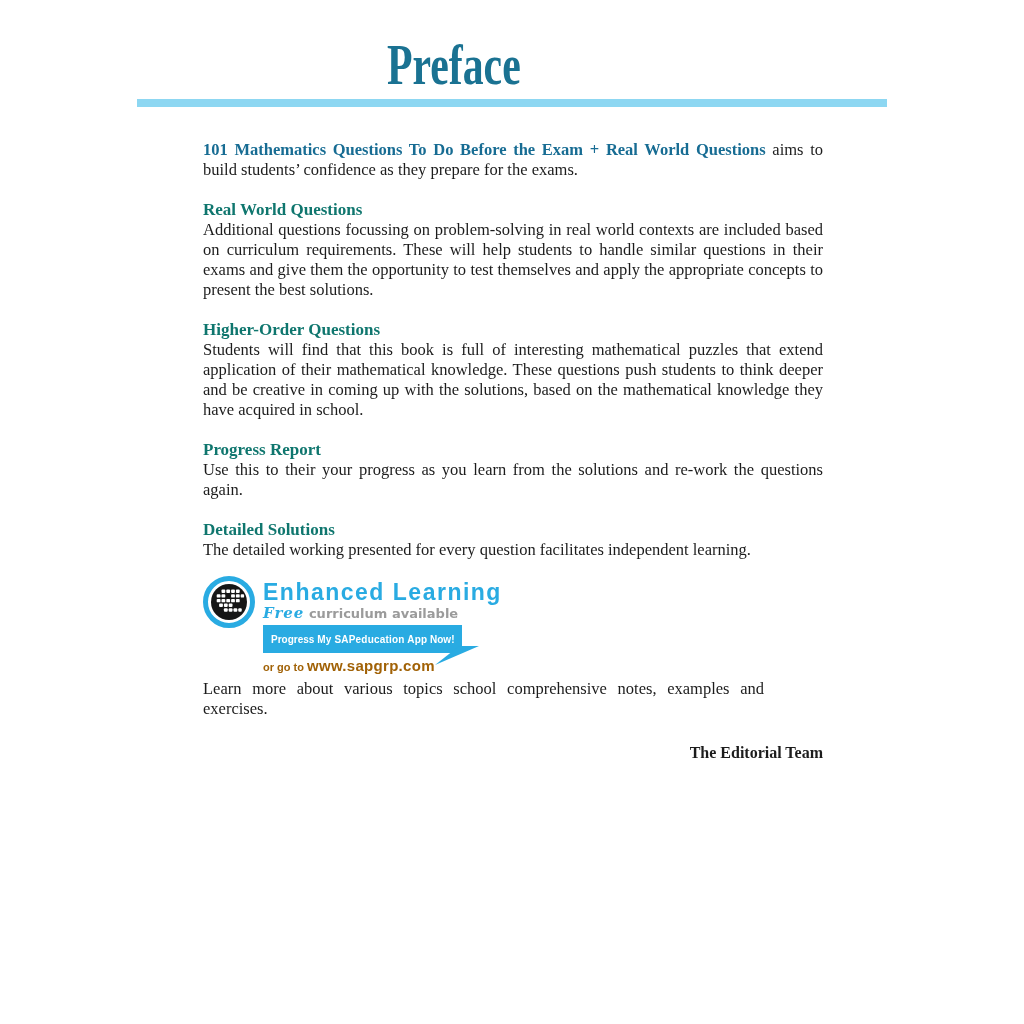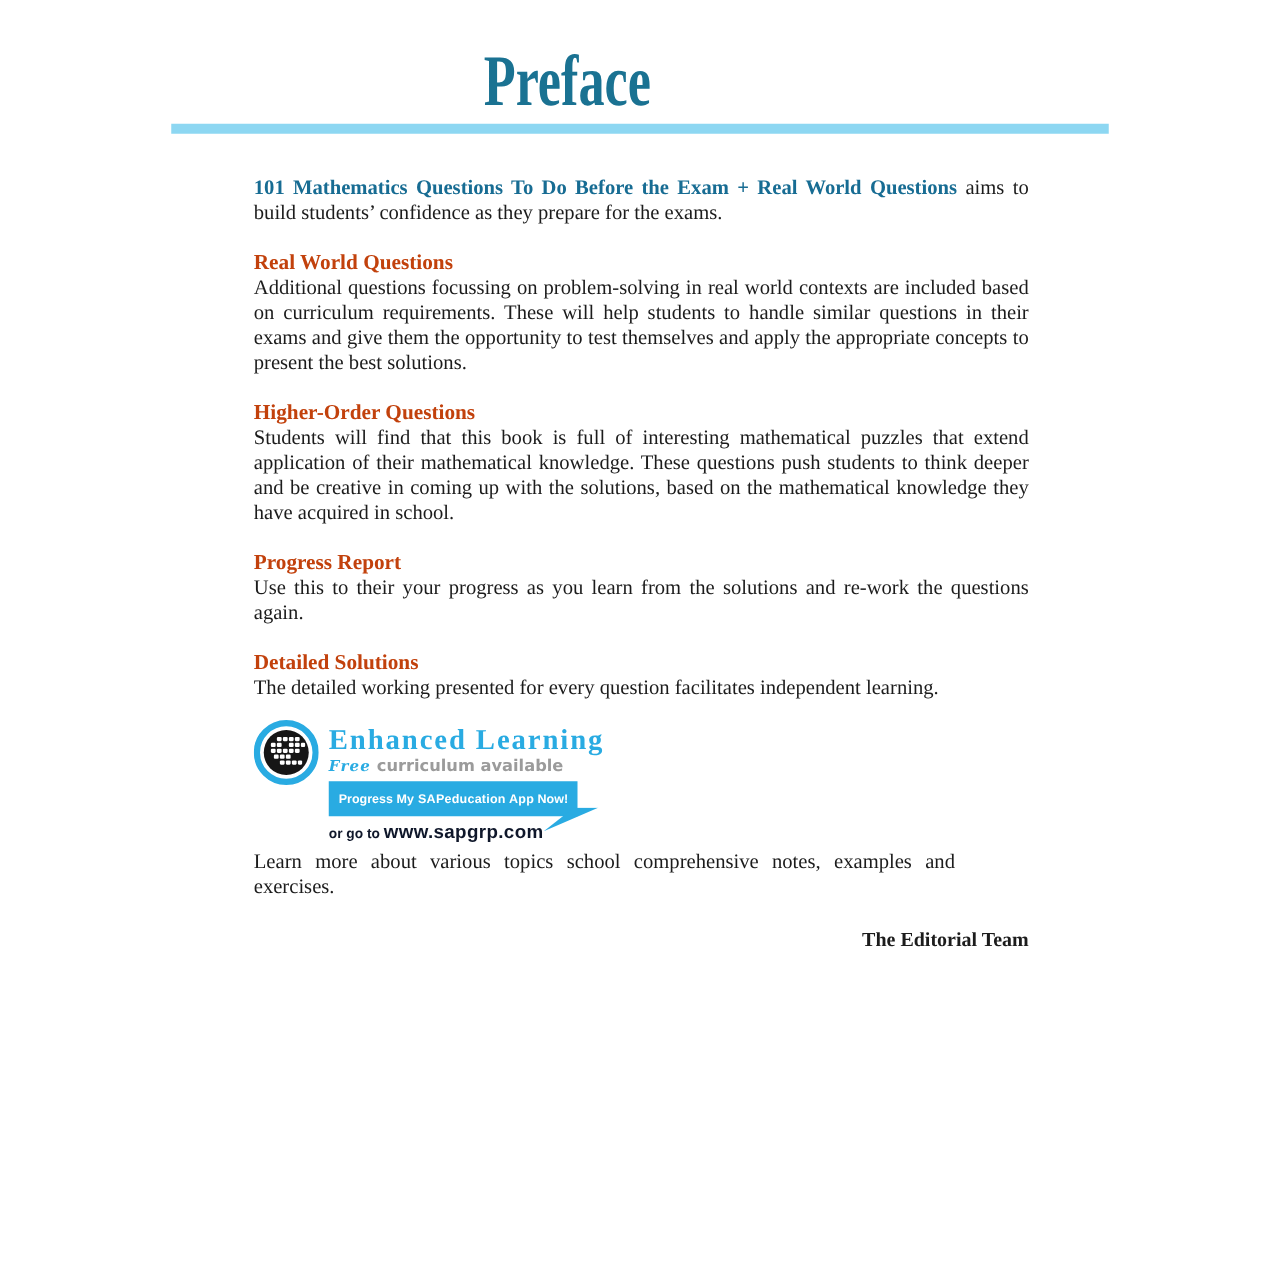--- a/index.html
+++ b/index.html
@@ -49,21 +49,21 @@
   }
   .content p {
     margin: 0 0 20px 0;
     text-align: justify;
   }
   .section-heading {
     margin: 0;
     font-size: 17px;
     line-height: 20px;
     font-weight: bold;
-    color: #c2410c;
+    color: #0f766e;
   }
   .intro-highlight {
     font-weight: bold;
     color: #176c93;
   }
   
   .el-block {
     display: flex;
     align-items: flex-start;
     margin: -4px 0 2px 0;
@@ -71,40 +71,40 @@
   .el-icon {
     width: 52px;
     height: 52px;
     flex: 0 0 auto;
     margin-right: 8px;
   }
   .el-text {
     padding-top: 4px;
   }
   .el-title {
-    font-family: Liberation Serif, serif;
+    font-family: Liberation Sans, sans-serif;
     font-weight: bold;
     font-size: 23px;
     line-height: 24px;
     letter-spacing: 1.5px;
     color: #29abe2;
     white-space: nowrap;
   }
   .el-free-line {
     font-family: "DejaVu Sans", sans-serif;
     font-size: 13px;
     line-height: 16px;
     font-weight: bold;
     color: #9b9b9b;
     margin-top: 1px;
   }
   .el-free-word {
     font-family: "DejaVu Serif", serif;
     font-style: italic;
-    font-size: 12px;
+    font-size: 15px;
     letter-spacing: 1px;
     color: #29abe2;
   }
   .el-banner-row {
     position: relative;
     margin-top: 3px;
   }
   .el-banner {
     display: inline-block;
     background: #29abe2;
@@ -118,21 +118,21 @@
     font-weight: bold;
   }
   .el-banner .big {
     font-size: 10px;
     font-weight: bold;
     letter-spacing: 0.2px;
   }
   .el-goto {
     font-family: "Liberation Sans", sans-serif;
     margin-top: 2px;
-    color: #0f172a;
+    color: #a16207;
     white-space: nowrap;
   }
   .el-goto .small {
     font-size: 11px;
     font-weight: bold;
   }
   .el-goto .big {
     font-size: 15px;
     font-weight: bold;
     letter-spacing: 0.3px;

